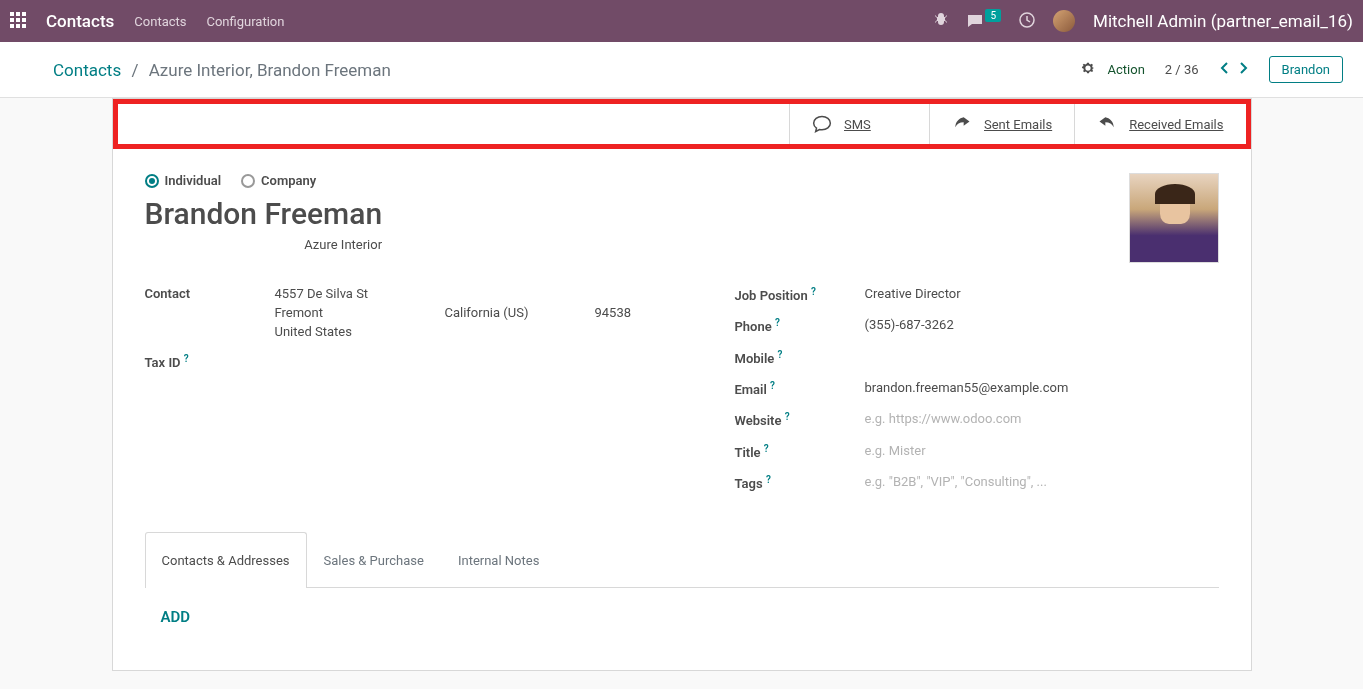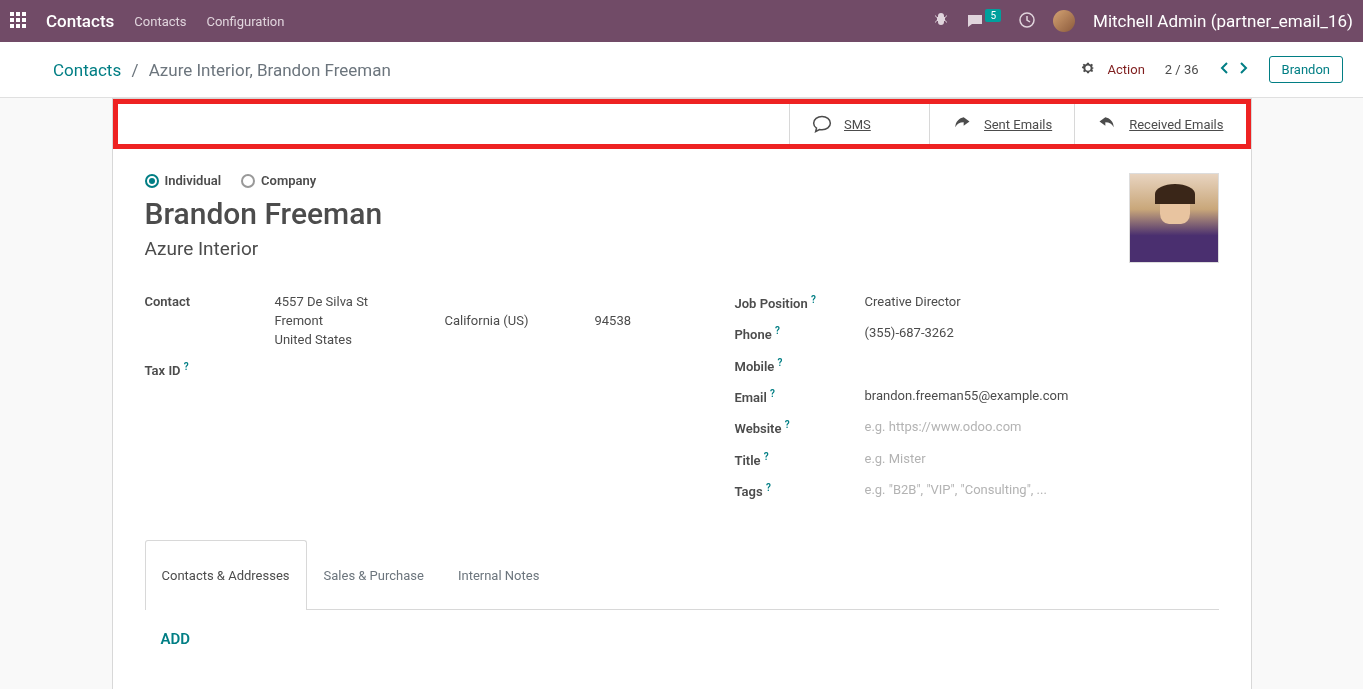--- a/index.html
+++ b/index.html
@@ -14,55 +14,55 @@
 .msg-wrap { position:relative; display:flex; align-items:center; }
 .badge { background:#00a09d; color:#fff; font-size:10px; padding:1px 5px; border-radius:2px; margin-left:2px; position:relative; top:-6px; }
 .avatar-sm { width:22px; height:22px; border-radius:50%; background:linear-gradient(135deg,#d4a373,#8b5a3c); display:inline-block; }
 .username { color:#ffffff; font-size:17px; }
 .header-row { background:#fff; padding:14px 20px; display:flex; align-items:center; border-bottom:1px solid #e0e0e0; }
 .breadcrumb { font-size:17px;margin-left:33px; }
 .breadcrumb a { color:#017e84; text-decoration:none; }
 .breadcrumb-sep { color:#6c757d; margin:0 6px; }
 .breadcrumb-cur { color:#6c757d; }
 .header-actions { margin-left:auto; display:flex; align-items:center; gap:20px; }
-.action-btn { color:#7f1d1d; cursor:pointer; display:flex; align-items:center; gap:13px; }
+.action-btn { color:#14532d; cursor:pointer; display:flex; align-items:center; gap:13px; }
 .gear-icon svg { width:14px; height:14px; fill:#4c4c4c; }
 .pager { color:#4c4c4c; font-size:13px; }
 .pager-nav { display:flex; gap:6px; }
 .pager-nav svg { width:12px; height:12px; fill:#017e84; cursor:pointer; }
 .create-btn { border:1px solid #017e84; color:#017e84; background:#fff; padding:5px 12px; font-size:13px; cursor:pointer; border-radius:3px; }
 .content { display:flex; justify-content:center; padding:0; }
 .form-sheet { background:#fff; width:1140px; border:1px solid #d8d8d8; margin-top:0; }
 .stat-row { display:flex; justify-content:flex-end; border:5px solid #e22; border-bottom-width:5px; }
 .stat-btn { border-left:1px solid #d8d8d8; padding:10px 22px; display:flex; align-items:center; gap:12px; cursor:pointer; min-width:140px;text-decoration:underline; }
 .stat-btn svg { width:20px; height:20px; fill:#4c4c4c; }
 .stat-label { font-size:13px; color:#4c4c4c; }
 .sheet-body { padding:24px 32px; }
 .radio-row { display:flex; gap:20px; margin-bottom:8px; }
 .radio-item { display:flex; align-items:center; gap:6px; font-weight:600; color:#4c4c4c; font-size:13px; }
 .radio-circle { width:14px; height:14px; border:2px solid #017e84; border-radius:50%; display:flex; align-items:center; justify-content:center; }
 .radio-circle.checked::after { content:""; width:6px; height:6px; background:#017e84; border-radius:50%; }
 .radio-circle.unchecked { border-color:#999; }
 .name-row { display:flex; justify-content:space-between; align-items:flex-start; }
 .contact-name { font-size:30px; color:#4c4c4c; font-weight:500; margin-bottom:6px; }
-.company-name { font-size:19px; color:#4c4c4c; margin-bottom:30px; }
+.company-name { font-size:13px; color:#4c4c4c; margin-bottom:30px;text-align:right; }
 .avatar-lg { width:90px; height:90px; background:linear-gradient(180deg,#e8d4c0 0%,#c9a77a 40%,#4a2f6f 70%); border:1px solid #ddd; position:relative; overflow:hidden; }
 .avatar-lg::before { content:""; position:absolute; top:15px; left:30px; width:30px; height:35px; background:#e8c4a0; border-radius:40% 40% 30% 30%; }
 .avatar-lg::after { content:""; position:absolute; top:10px; left:25px; width:40px; height:20px; background:#3a2618; border-radius:50% 50% 0 0; }
 .fields-grid { display:flex; gap:60px; }
 .fields-col { flex:1; }
 .field-row { display:flex; margin-bottom:10px; align-items:flex-start; }
 .field-label { width:110px; font-weight:600; color:#4c4c4c; font-size:13px; padding-top:4px; }
 .field-label .help { color:#017e84; font-size:10px; vertical-align:super; cursor:pointer; }
 .field-value { font-size:13px; color:#4c4c4c; padding-top:4px; flex:1;margin-left:20px; }
 .field-value.placeholder { color:#b3b3b3; }
 .addr-grid { display:grid; grid-template-columns:160px 140px 80px; gap:4px 10px; }
 .addr-cell { font-size:13px; color:#4c4c4c; }
 .tabs-row { display:flex; border-bottom:1px solid #d8d8d8; margin-top:30px; }
-.tab { padding:27px 16px; font-size:13px; color:#6c757d; cursor:pointer; border:1px solid transparent; border-bottom:none; position:relative; top:1px; }
+.tab { padding:20px 16px; font-size:13px; color:#6c757d; cursor:pointer; border:1px solid transparent; border-bottom:none; position:relative; top:1px; }
 .tab.active { color:#4c4c4c; border-color:#d8d8d8; background:#fff; border-radius:3px 3px 0 0; }
 .tab-content { padding:20px 16px; }
 .add-btn { color:#017e84; font-weight:600; font-size:15px; cursor:pointer; }
 </style>
 </head>
 <body>
 
 <div class="topbar">
   <div class="topbar-left">
     <span class="apps-icon">

